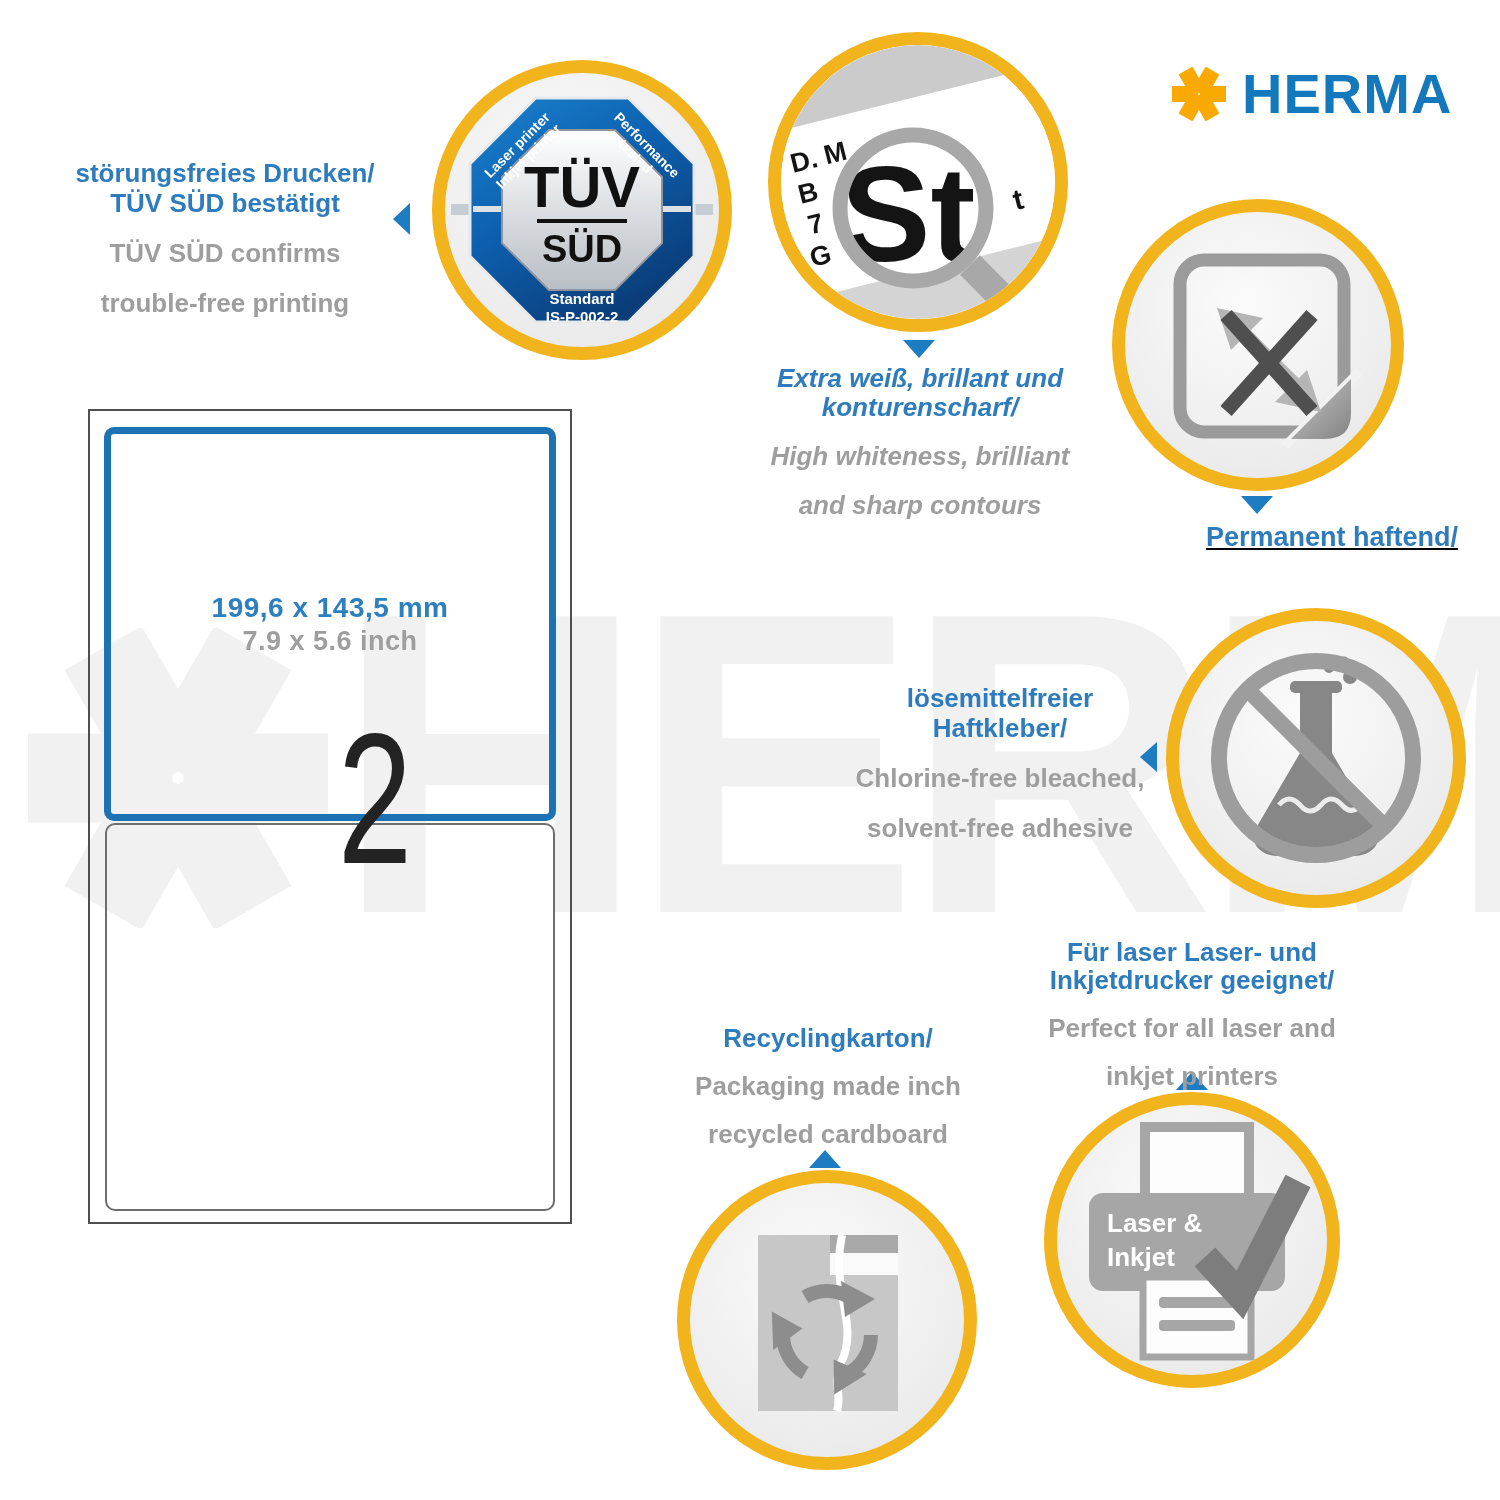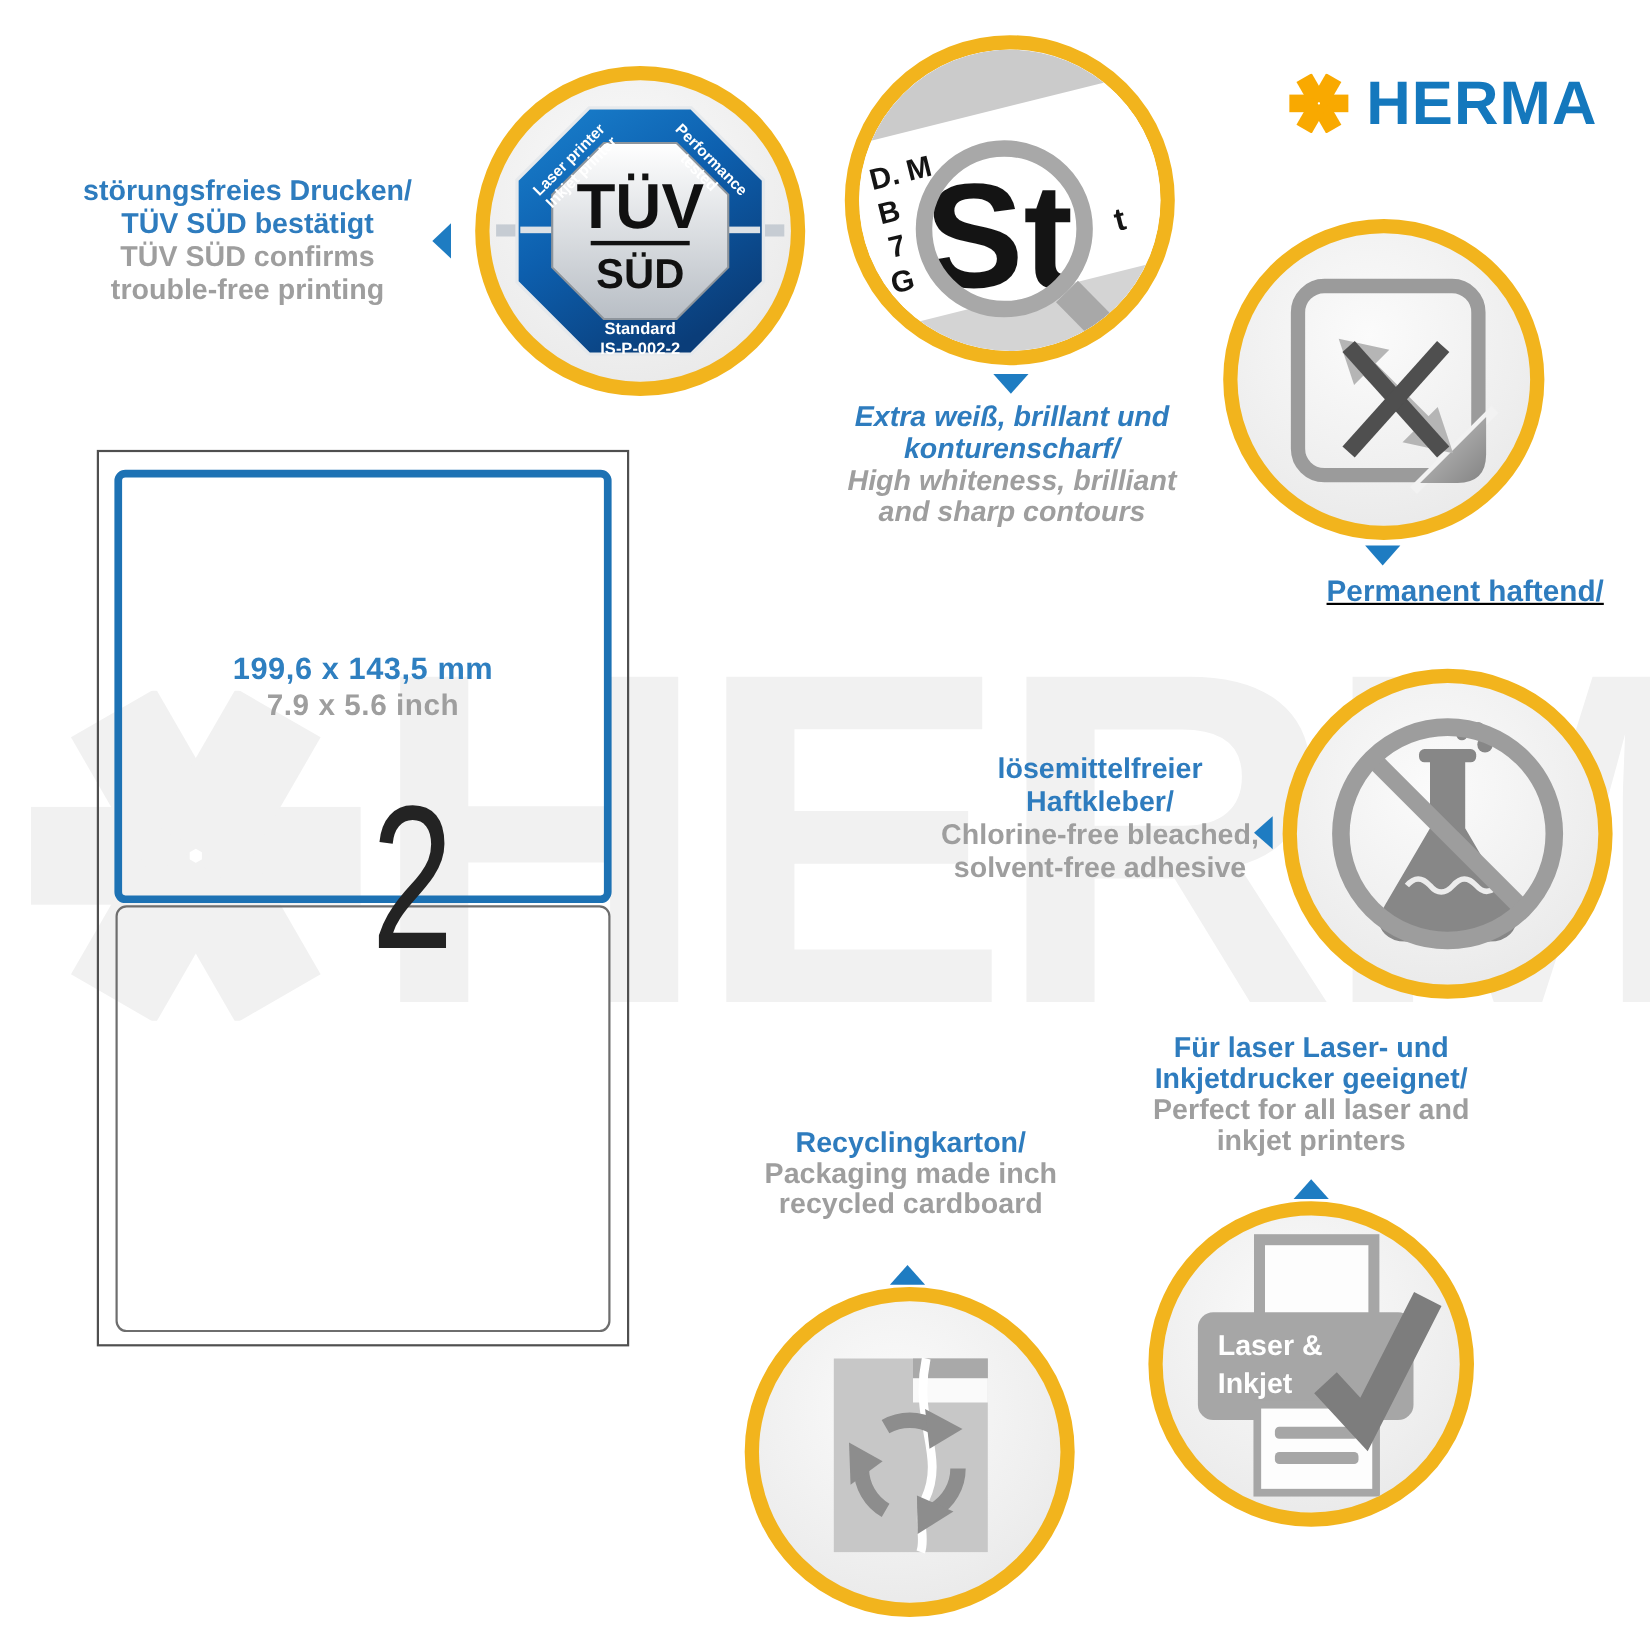--- a/index.html
+++ b/index.html
@@ -24,21 +24,21 @@
   }
   .ring svg{display:block;}
   
   .tri{position:absolute;width:0;height:0;z-index:4;}
   .tri-left{border-top:16px solid transparent;border-bottom:16px solid transparent;border-right:17px solid #1e7cc2;}
   .tri-down{border-left:16px solid transparent;border-right:16px solid transparent;border-top:18px solid #1e7cc2;}
   .tri-up{border-left:16px solid transparent;border-right:16px solid transparent;border-bottom:18px solid #1e7cc2;}
   
   .feat{position:absolute;z-index:5;font-weight:bold;font-size:26px;line-height:29px;text-align:center;}
   .feat .de{color:#2e7cbe;}
-  .feat .en{color:#9e9e9e;}
+  .feat .en{color:#9e9e9e;margin-top:20px;}
   
   .sheet{position:absolute;left:88px;top:409px;width:484px;height:815px;border:2px solid #4f4f4f;box-sizing:border-box;z-index:2;}
   .label-top{position:absolute;left:14px;top:16px;width:452px;height:394px;border:7px solid #1d72b4;border-radius:10px;box-sizing:border-box;}
   .label-bottom{position:absolute;left:15px;top:412px;width:450px;height:388px;border:2px solid #6e6e6e;border-radius:10px;box-sizing:border-box;}
   .dim-mm{position:absolute;left:0;top:158px;width:100%;text-align:center;font-weight:bold;font-size:28px;color:#2e7fc0;letter-spacing:0.5px;}
   .dim-inch{position:absolute;left:0;top:192px;width:100%;text-align:center;font-weight:bold;font-size:27px;color:#9e9e9e;letter-spacing:0.5px;}
   .count{
     position:absolute;left:295px;top:706px;width:160px;text-align:center;z-index:6;
     font-size:186px;line-height:1;color:#232323;transform:scaleX(0.72);
   }

